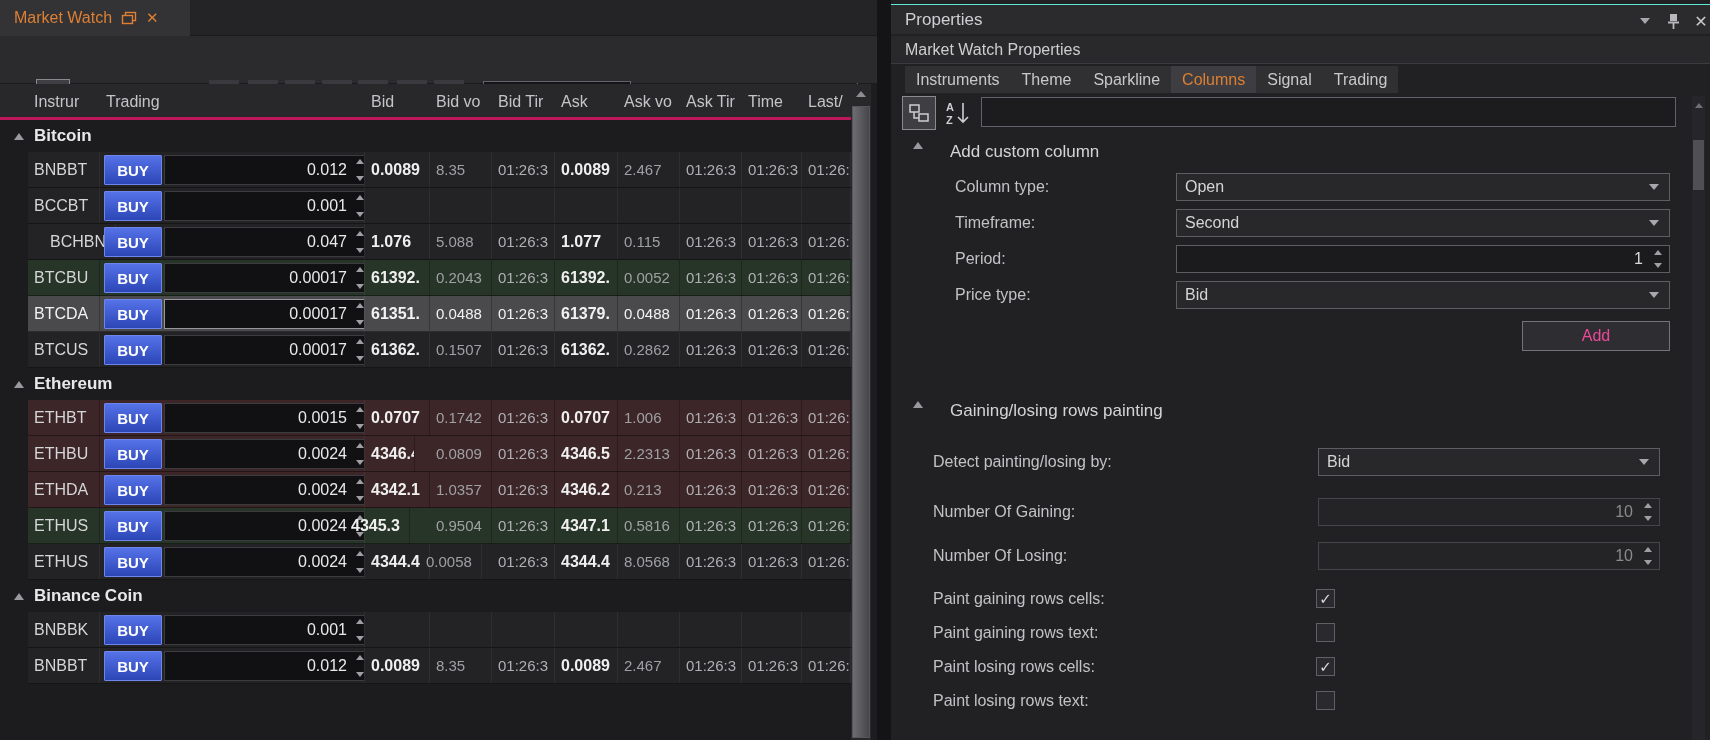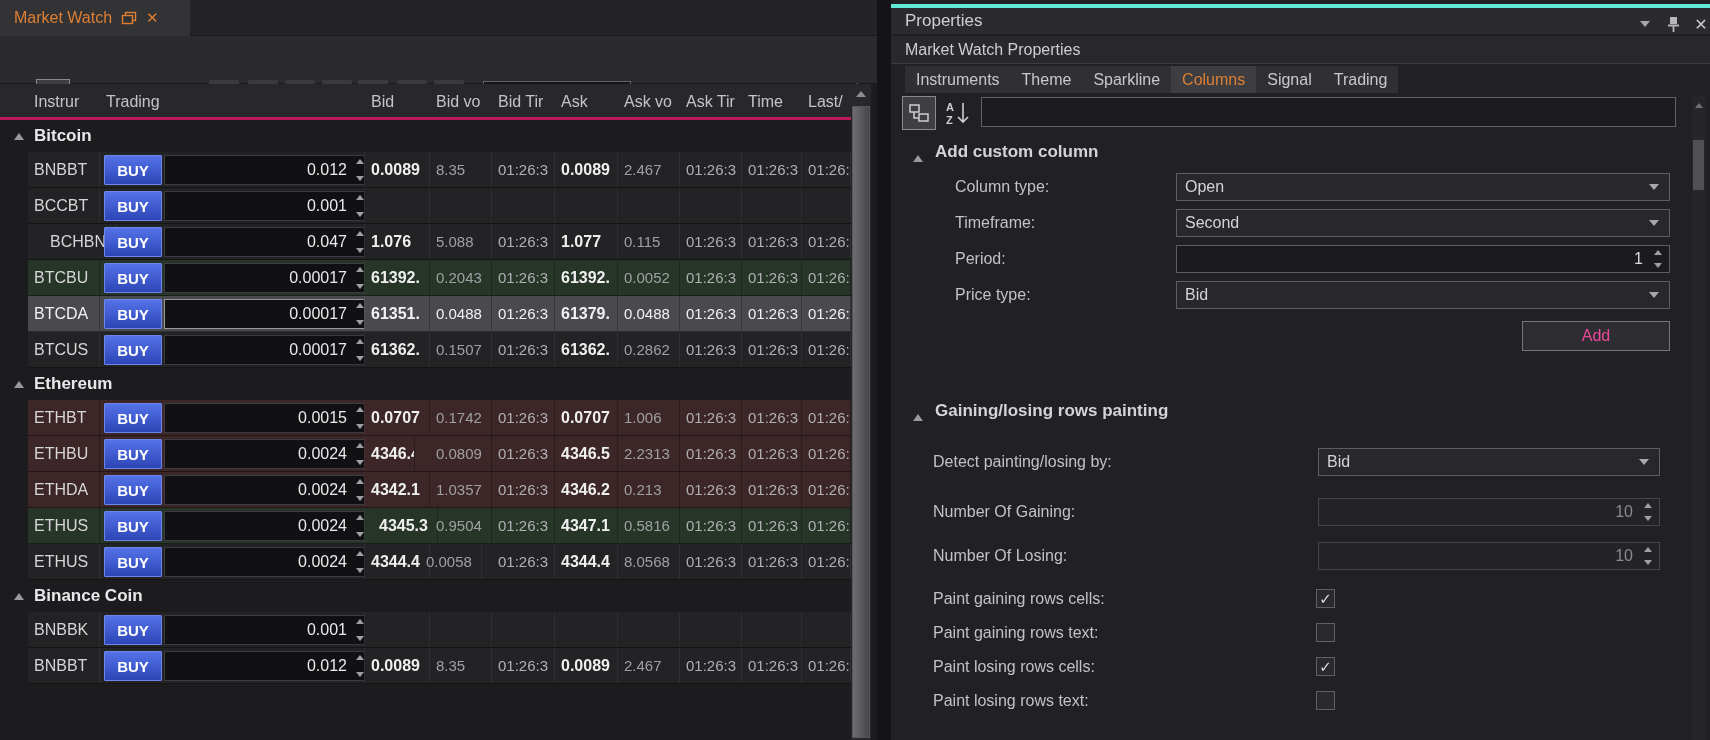--- a/index.html
+++ b/index.html
@@ -60,37 +60,37 @@
 
   .mw-scroll{position:absolute;left:851px;top:84px;width:20px;height:656px;background:#28282a;}
   .mw-scroll-up{position:absolute;left:0;top:0;width:20px;height:20px;display:flex;align-items:center;justify-content:center;}
   .mw-scroll-up i{width:0;height:0;border-left:5px solid transparent;border-right:5px solid transparent;border-bottom:6px solid #8e8e92;}
   .mw-thumb{position:absolute;left:1px;top:22px;width:18px;height:632px;background:linear-gradient(90deg,#6e6e72,#46464a);border:1px solid #55555a;}
 
   .splitter{position:absolute;left:877px;top:0;width:14px;height:740px;background:#141416;}
 
   
   .right-panel{position:absolute;left:891px;top:0;width:819px;height:740px;background:#212124;}
-  .props-titlebar{position:absolute;left:0;top:4px;width:819px;height:30px;background:#2b2b2e;border-top:4px solid #5eead4;
+  .props-titlebar{position:absolute;left:0;top:4px;width:819px;height:30px;background:#2b2b2e;border-top:1px solid #5eead4;
      display:flex;align-items:center;}
   .props-title{font-size:17px;color:#cfcfd2;margin-left:14px;}
   .pt-icon{position:absolute;top:7px;width:18px;height:18px;display:flex;align-items:center;justify-content:center;}
   .tri-dd{width:0;height:0;border-left:5px solid transparent;border-right:5px solid transparent;border-top:6px solid #a8a8ac;}
   .props-close{color:#c8c8cb;font-size:16px;font-weight:700;}
   .props-subtitle{position:absolute;left:0;top:36px;width:819px;height:28px;background:#29292c;border-bottom:1px solid #3b3b3f;
      display:flex;align-items:center;font-size:16px;color:#cdcdd0;padding-left:14px;}
   .props-tabs{position:absolute;left:14px;top:66px;height:27px;display:flex;gap:0;}
   .ptab{height:27px;background:#303033;color:#c8c8cb;font-size:16px;display:flex;align-items:center;padding:0 11px;}
   .ptab.active{background:#3e3e42;color:#de7f33;}
   .props-toolbar{position:absolute;left:0;top:96px;width:819px;height:38px;}
   .props-toolbar .icon-btn{top:0;}
   .props-filter{position:absolute;left:90px;top:1px;width:695px;height:30px;background:#1c1c1f;border:1px solid #62626a;
      color:#ddd;font-size:15px;padding:0 6px;outline:none;}
 
-  .sec-header{position:absolute;display:flex;align-items:flex-end;gap:12px;left:22px;font-weight:bold;}
+  .sec-header{position:absolute;display:flex;align-items:flex-start;gap:27px;left:22px;}
   .sec-arrow{width:0;height:0;border-left:5px solid transparent;border-right:5px solid transparent;border-bottom:7px solid #9a9a9e;}
   .sec-title{font-size:17px;color:#d4d4d6;}
   .plabel{position:absolute;font-size:16px;color:#c2c2c5;display:flex;align-items:center;white-space:nowrap;}
   .dd{position:absolute;height:28px;background:#28282b;border:1px solid #5d5d62;display:flex;align-items:center;
      padding-left:8px;color:#d4d4d6;font-size:16px;}
   .dd .tri-dd{position:absolute;right:10px;top:10px;}
   .numwrap{position:absolute;height:28px;}
   .numwrap input{width:100%;height:100%;background:#1b1b1e;border:1px solid #5d5d62;color:#d8d8da;font-size:16px;
      text-align:right;padding-right:26px;outline:none;font-family:inherit;}
   .numwrap.disabled input{background:#242427;border-color:#46464a;color:#8b8b8e;}
@@ -344,21 +344,21 @@
         </div>
         <div class="trow gain">
           <div class="cell sym" style="left: 0px; width: 72px;">ETHUS</div>
           <div class="cell trading" style="left: 72px; width: 265px;">
             <div class="buy-btn">BUY</div>
             <div class="qty-wrap"><input class="qty-input" type="text" value="0.0024" style=""><div class="spin">
                 <span class="sup"></span>
                 <span class="sdn"></span>
               </div></div>
           </div>
-          <div class="cell price" style="left: 345px; width: 65px;">4345.3</div>
+          <div class="cell price" style="left: 317px; width: 65px;">4345.3</div>
           <div class="cell vol" style="left: 402px; width: 62px;">0.9504</div>
           <div class="cell time" style="left: 464px; width: 63px;">01:26:3</div>
           <div class="cell price" style="left: 527px; width: 63px;">4347.1</div>
           <div class="cell vol" style="left: 590px; width: 62px;">0.5816</div>
           <div class="cell time" style="left: 652px; width: 62px;">01:26:3</div>
           <div class="cell time" style="left: 714px; width: 60px;">01:26:3</div>
           <div class="cell time" style="left: 774px; width: 49px;">01:26:3</div>
         </div>
         <div class="trow normal">
           <div class="cell sym" style="left: 0px; width: 72px;">ETHUS</div>

